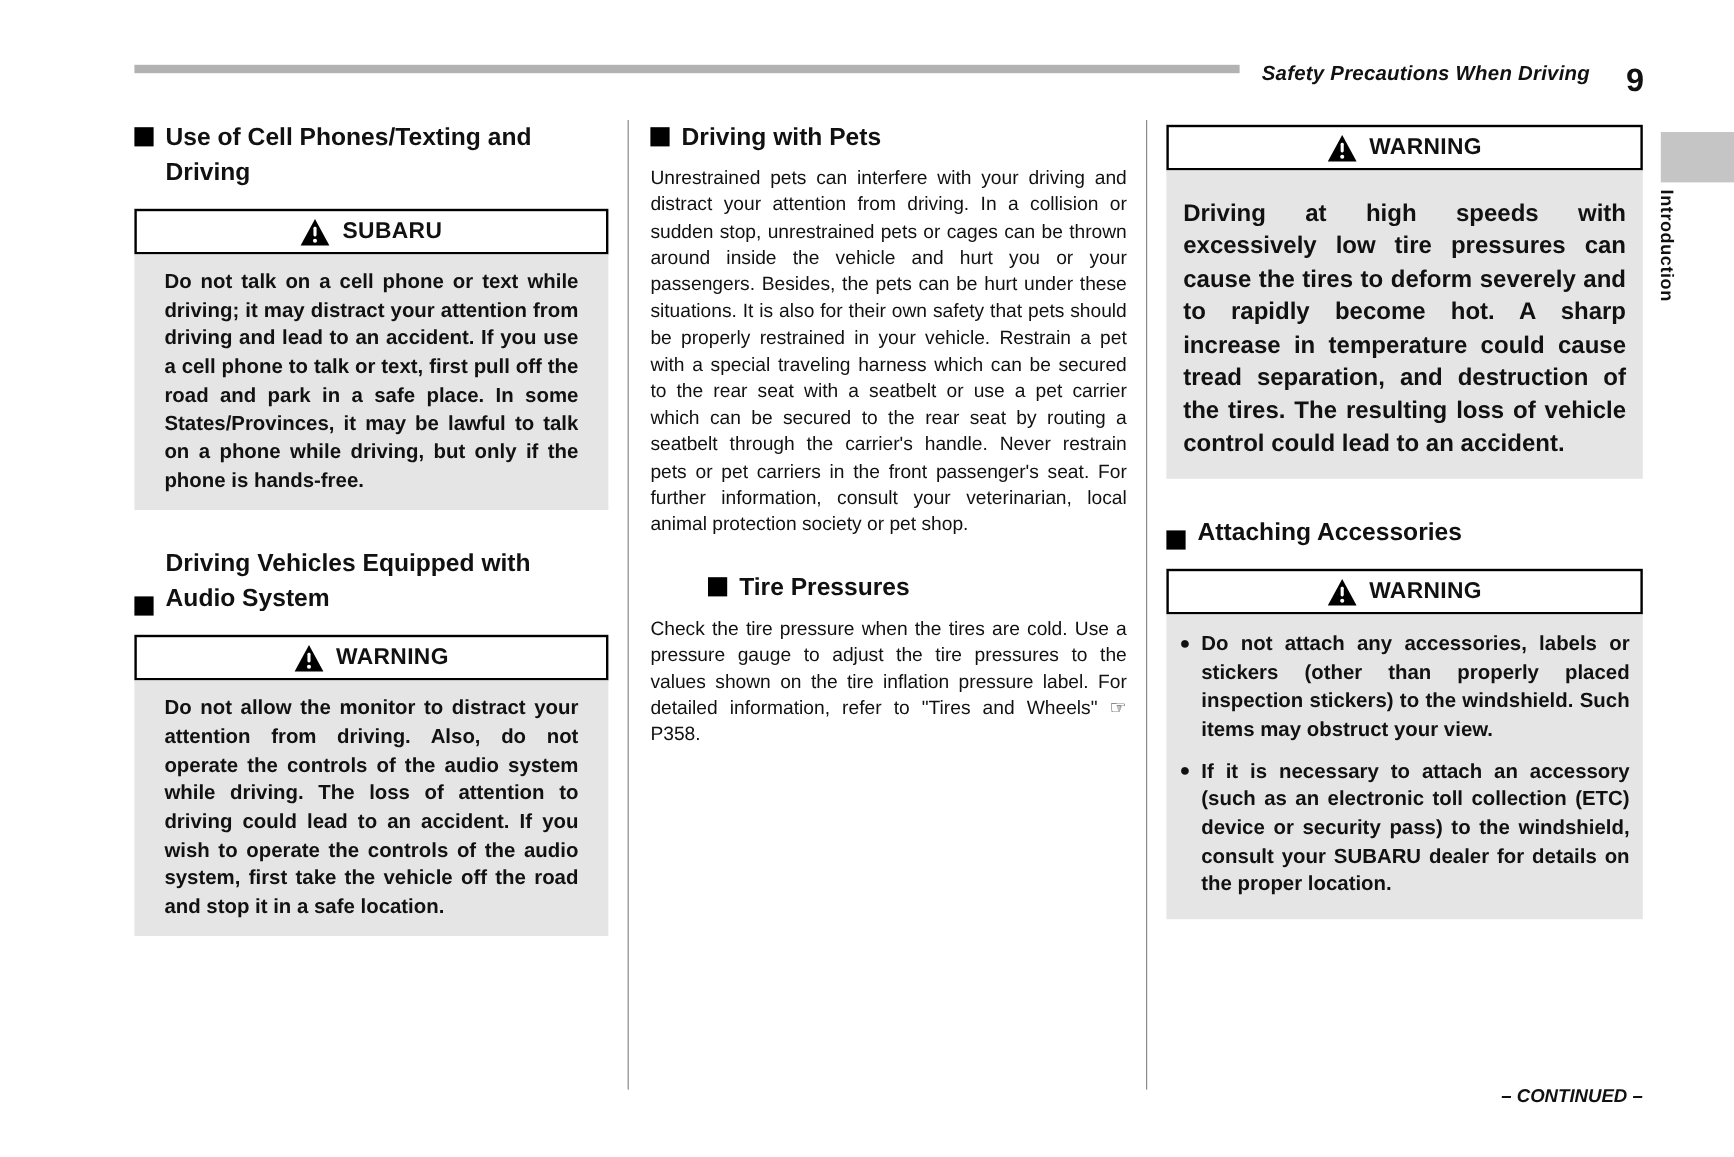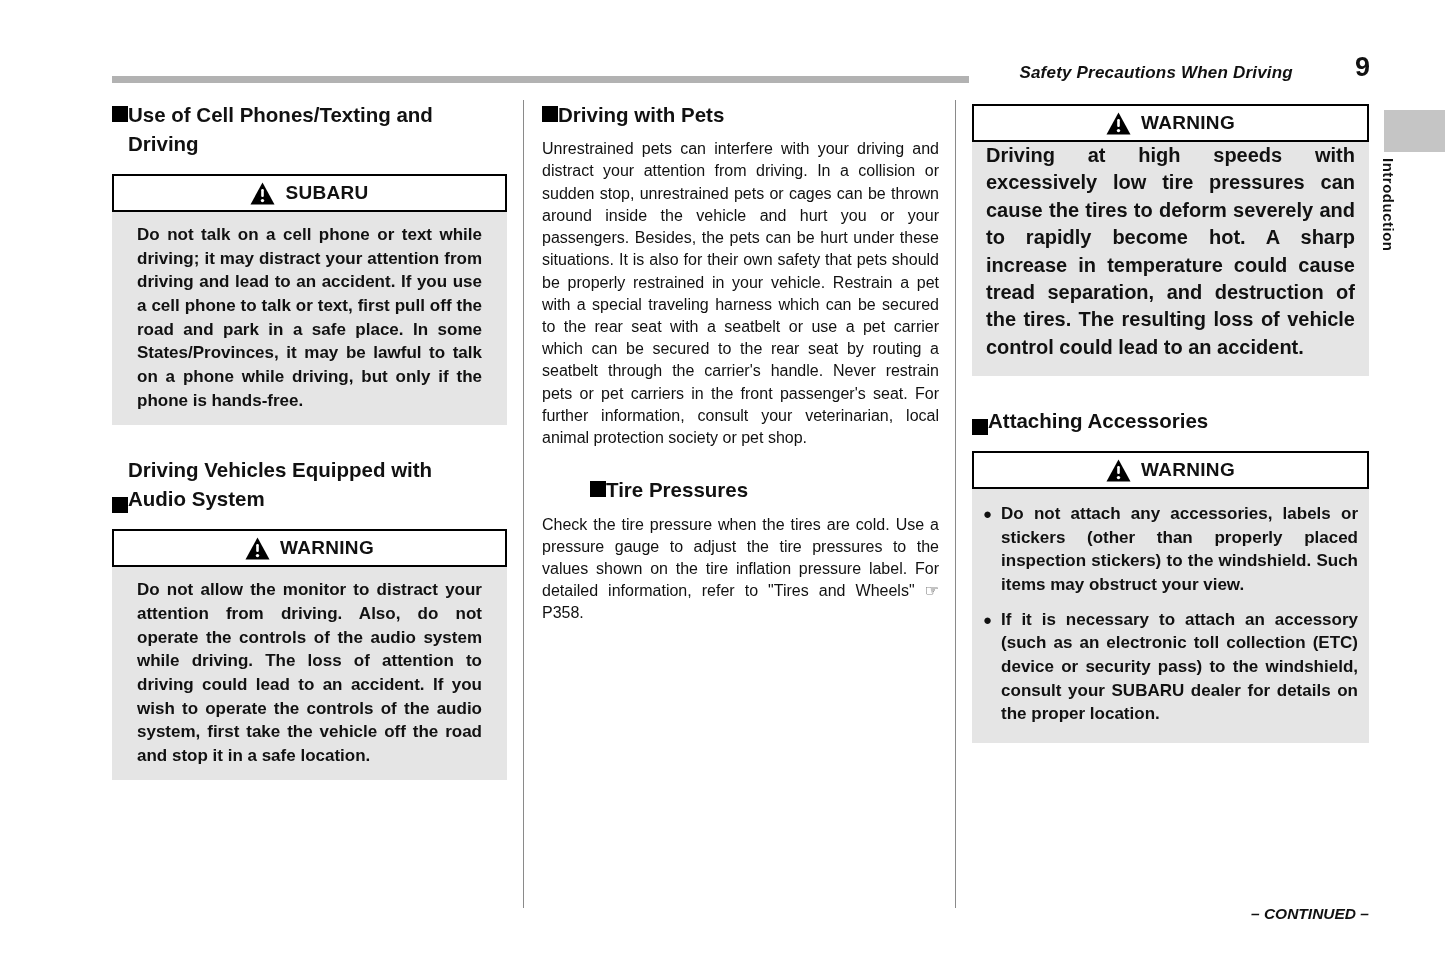--- a/index.html
+++ b/index.html
@@ -3,49 +3,49 @@
 <meta charset="utf-8">
 <style>
   html,body { margin:0; padding:0; }
   body {
     width:1445px; height:964px; position:relative; background:#ffffff;
     font-family:"Liberation Sans","DejaVu Sans",sans-serif; color:#111;
     overflow:hidden;
   }
 
   
-  .header-row { position:absolute; left:112px; top:52px; width:1258px; display:flex; align-items:flex-end;gap:32px; }
+  .header-row { position:absolute; left:112px; top:52px; width:1258px; display:flex; align-items:flex-start; }
   .header-bar { flex:1; height:7px; background:#b2b2b2; margin-right:18px; margin-top:2px; }
   .header-title { font-size:17px; font-weight:bold; font-style:italic; white-space:nowrap; margin-right:30px; letter-spacing:.2px; }
   .page-number { font-size:27px; font-weight:bold; }
 
   
   .side-block { position:absolute; left:1384px; top:110px; width:61px; height:42px; background:#c5c5c5; }
   .side-label { position:absolute; left:1380px; top:158px; writing-mode:vertical-rl; font-weight:bold; font-size:15px; letter-spacing:.5px; }
 
   
   .divider { position:absolute; top:100px; width:1px; height:808px; background:#8a8a8a; }
   .divider-1 { left:523px; } .divider-2 { left:955px; }
 
   
   .col { position:absolute; top:100px; }
   .col-1 { left:112px; width:395px; }
   .col-2 { left:542px; width:397px; }
   .col-3 { left:972px; width:397px; }
 
-  .heading { display:flex; font-size:20.5px; font-weight:bold; line-height:1.42; }
+  .heading { display:flex; gap:10px; font-size:20.5px; font-weight:bold; line-height:1.42; }
   .sq { width:16px; height:16px; background:#000; flex:none; margin-top:6px; }
   .heading .ht { max-width:330px; }
 
   .alert-box { margin-top:16px; }
   .alert-header { border:2px solid #000; height:34px; display:flex; align-items:center; justify-content:center; gap:10px; background:#fff; }
   .tri-icon { display:flex; align-items:center; }
   .alert-title { font-size:19px; font-weight:bold; letter-spacing:.3px; }
   .alert-body { background:#e5e5e5; padding:11px 25px 13px; font-weight:bold; font-size:17px; line-height:1.39; text-align:justify; }
-  .alert-body.large { font-size:20px; line-height:1.37; padding:0 14px 15px; }
+  .alert-body.large { font-size:20px; line-height:1.37; padding:23px 14px 15px; }
 
   .para { font-size:16px; line-height:1.39; text-align:justify; margin:9px 0 0; }
   .mt-26 { margin-top:26px;padding-left:48px; }
   .mt-30 { margin-top:30px;align-items:flex-end; }
 
   .bullets { padding:13px 11px 6px 11px; }
   .bullet-item { display:flex; gap:9px; margin-bottom:11px; }
   .bullet-dot { flex:none; font-size:15px; line-height:1.55; }
 
   .continued { position:absolute; right:76px; top:905px; font-weight:bold; font-style:italic; font-size:15.5px; }

